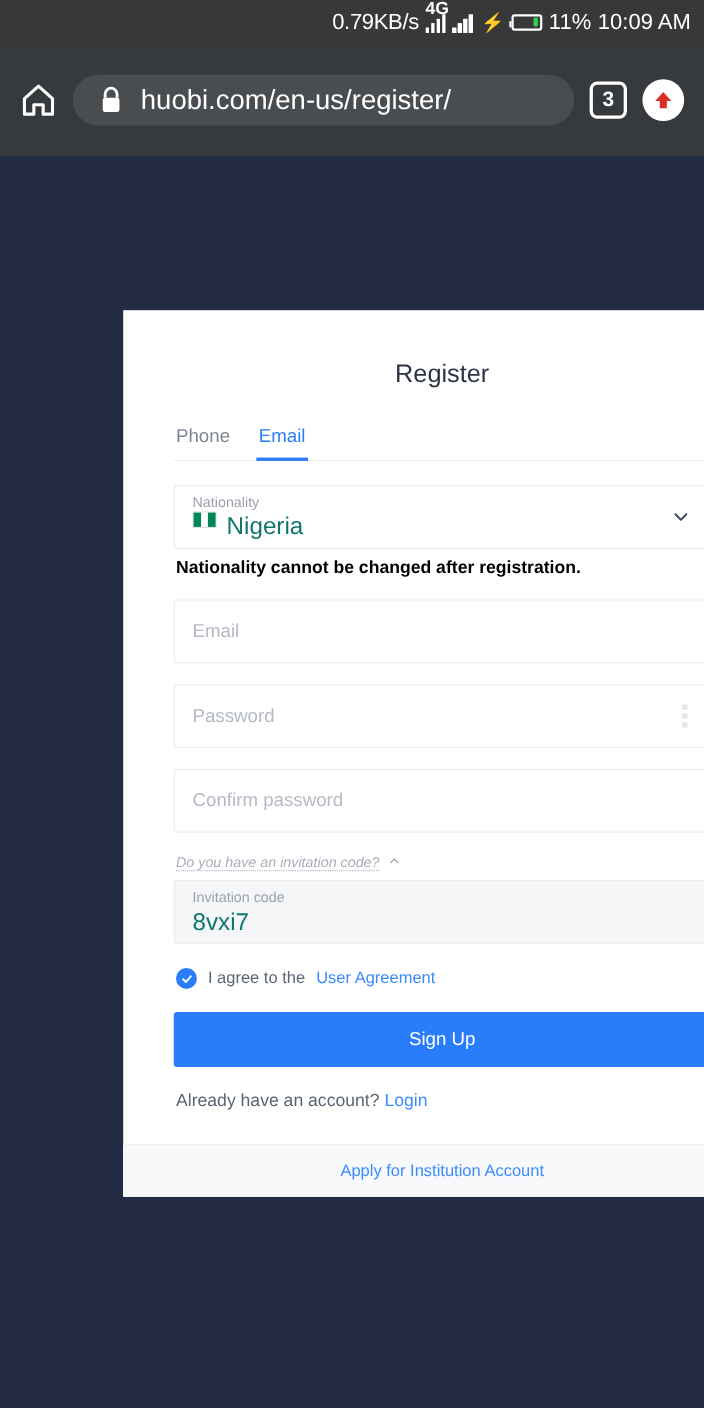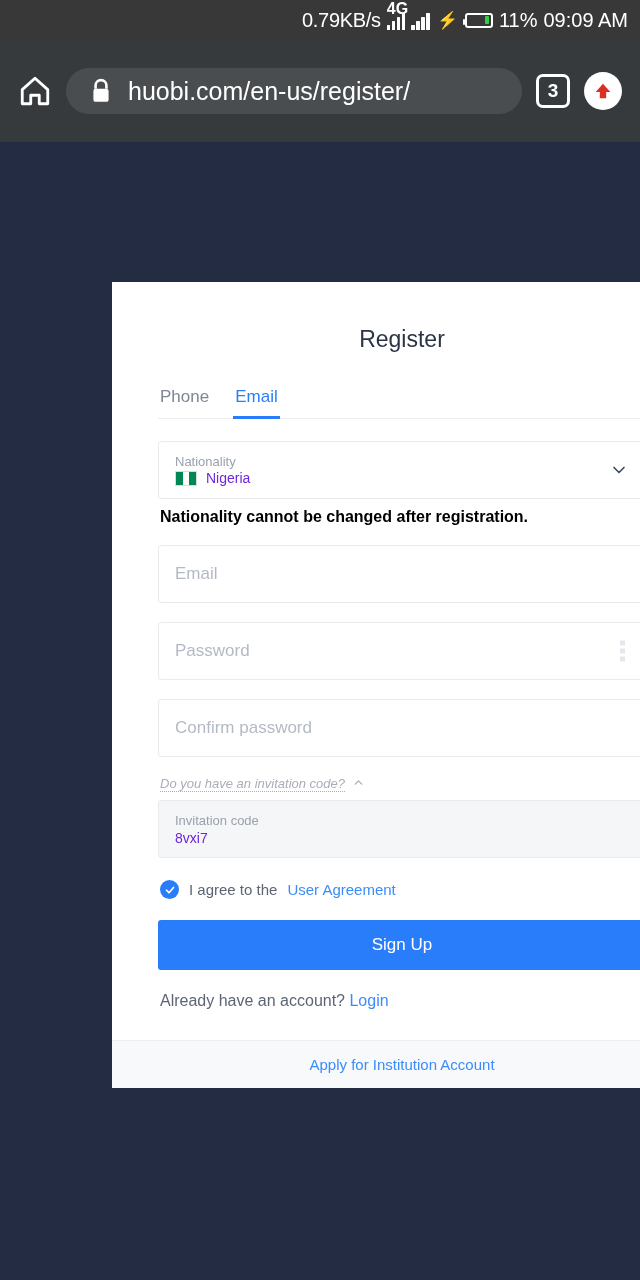--- a/index.html
+++ b/index.html
@@ -93,21 +93,21 @@
   .fields { padding-top: 22px; }
   .field {
     border: 1px solid #e9ebef; border-radius: 3px;
     height: 58px; padding: 0 16px;
     display: flex; align-items: center; position: relative;
   }
   .field.filled { background: #f5f6f8; flex-direction: column; align-items: stretch;
                   justify-content: center; gap: 2px; }
   .field.stacked { flex-direction: column; align-items: stretch; justify-content: center; gap: 1px; }
   .flabel { font-size: 13px; color: #9aa1ad; }
-  .fvalue { font-size: 14px; color: #6d28d9; display: flex; align-items: center; gap: 9px; }
+  .fvalue { font-size: 22px; color: #0f766e; display: flex; gap: 9px; }
   .placeholder { font-size: 17px; color: #b4bac4; }
   .flag { display: inline-flex; width: 22px; height: 15px; border: .5px solid #d9dde3; }
   .flag span { display: block; height: 100%; }
   .flag .g { width: 33.4%; background: #008753; }
   .flag .w { width: 33.2%; background: #ffffff; }
   .chev {
     position: absolute; right: 16px; top: 50%; transform: translateY(-50%);
     display: flex;
   }
   .dots3 {
@@ -173,21 +173,21 @@
       </span>
   </span>
 
   <span class="bolt">⚡</span>
 
   <span class="battery">
     <span class="fill"></span>
   </span>
 
   <span class="pct">11%</span>
-  <span class="clock">09:09 AM</span>
+  <span class="clock">10:09 AM</span>
 </div>
 
 <div class="browserbar">
   <span class="icon-btn">
     <svg width="34" height="34" viewBox="0 0 24 24" fill="none" stroke="#ffffff" stroke-width="2" stroke-linejoin="round">
       <path d="M3 11 L12 3 L21 11 V21 H15 V15 H9 V21 H3 Z"></path>
     </svg>
   </span>
 
   <div class="urlpill">

